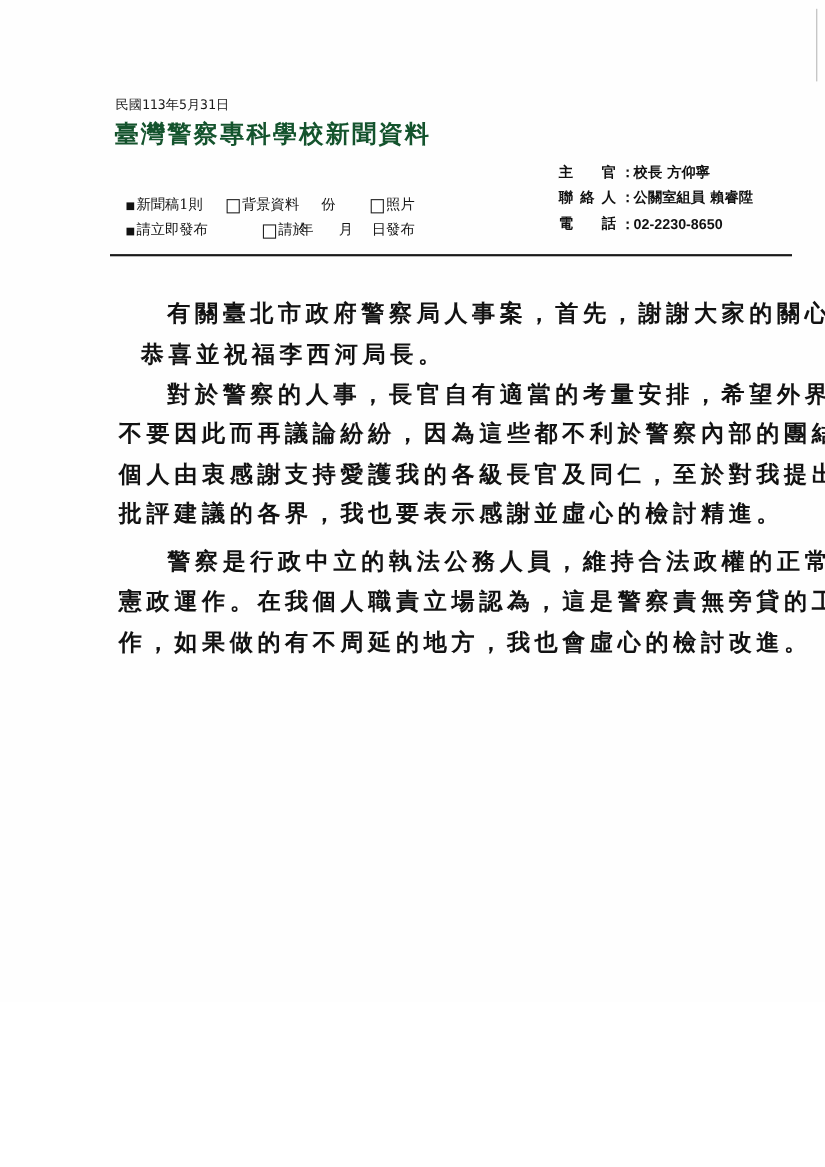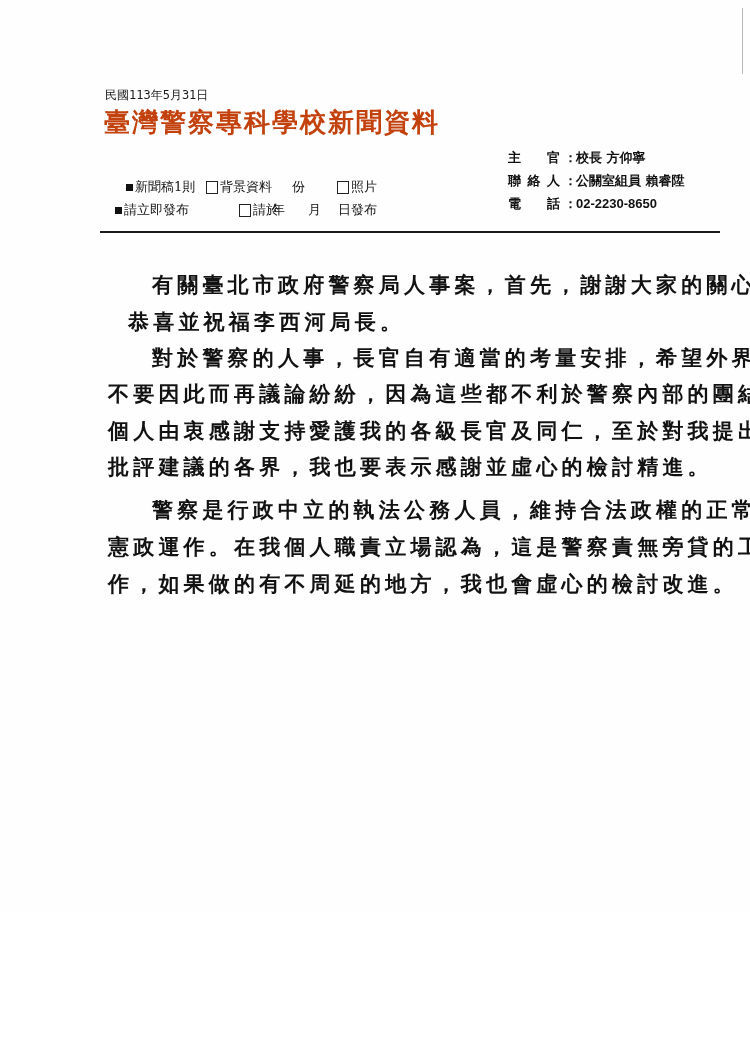--- a/index.html
+++ b/index.html
@@ -32,25 +32,25 @@
       left: 105px; top: 88px;
       font-size: 12px;
       line-height: 14px;
       letter-spacing: 0px;
       color: #1a1a1a;
       font-family: "DejaVu Sans Mono", "Liberation Mono", monospace;
     }
     .title {
       position: absolute;
       left: 104px; top: 106px;
-      font-size: 26px;
+      font-size: 22px;
       line-height: 32px;
       font-weight: bold;
       letter-spacing: 2px;
-      color: #c2410c;
+      color: #14532d;
       white-space: nowrap;
     }
     .contact {
       position: absolute;
       left: 508px; top: 148px;
       font-size: 13px;
       color: #111;
     }
     .contact-row {
       position: relative;
@@ -149,21 +149,21 @@
     <div class="contact-row">
       <span class="contact-label"><span>聯</span> <span>絡</span> <span>人</span></span><span class="contact-colon">：</span><span class="contact-value">公關室組員 賴睿陞</span>
     </div>
     <div class="contact-row">
       <span class="contact-label"><span>電</span> <span>話</span></span><span class="contact-colon">：</span><span class="contact-value mono">02-2230-8650</span>
     </div>
   </div>
 
   <div class="options">
     <div class="opt-row">
-      <span class="opt" style="left:11px;text-align:right;">
+      <span class="opt" style="left:0px;text-align:right;">
         <span class="filled-square"></span>
         <span>新聞稿1則</span>
       </span>
       <span class="opt" style="left:91px;">
         <span class="checkbox"></span>
         <span>背景資料</span>
       </span>
       <span class="opt" style="left:177px;">
         <span>份</span>
       </span>

